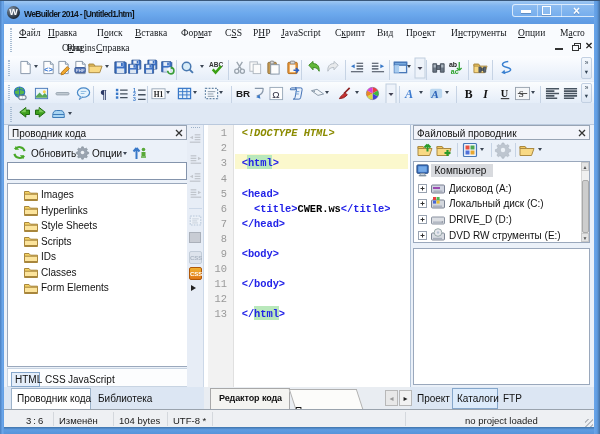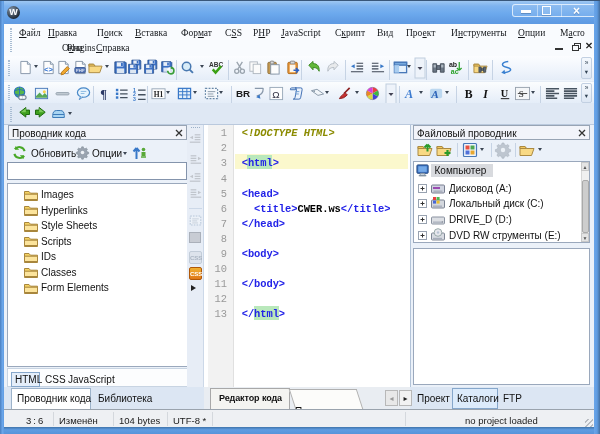--- a/index.html
+++ b/index.html
@@ -53,20 +53,21 @@
 
 #statusbar { position:absolute; left:4px; top:409px; width:590px; height:18px; background:#eef0f3; border-top:1px solid #9aa3ad; }
 .scell { position:absolute; top:5px; font-size:9.5px; }
 .ssep { position:absolute; top:2px; width:1px; height:14px; background:#d4d8dd; }
 svg.ic { position:absolute; overflow:visible; }
 </style>
 </head>
 <body>
 <div id="titlebar">
   <div id="logo">W</div>
+  <div id="titletext">WeBuilder 2014 - [Untitled1.htm]</div>
   <div id="winbtns"></div>
     <div style="position:absolute;left:536px;top:4px;width:1px;height:12px;background:rgba(255,255,255,.45);"></div>
     <div style="position:absolute;left:560px;top:4px;width:1px;height:12px;background:rgba(255,255,255,.45);"></div>
   <div class="wg" style="left:520px;top:8.5px;width:10px;height:3px;background:#fff;box-shadow:0 1px 0 rgba(60,90,130,.4);"></div>
   <div class="wg" style="left:541px;top:5px;width:9px;height:9px;border:1.5px solid #fff;background:rgba(255,255,255,.1);box-shadow:0 1px 1px rgba(60,90,130,.3);"></div>
   <div class="wg" style="left:572px;top:3px;font-size:12px;font-weight:bold;text-shadow:0 1px 1px rgba(60,90,130,.4);">×</div>
 </div>
 <div id="menubar">
   <div class="grip" style="left:6px;top:4px;height:24px;"></div>
   <div class="mi" style="left:15px;top:4px;"><u>Ф</u>айл</div>

